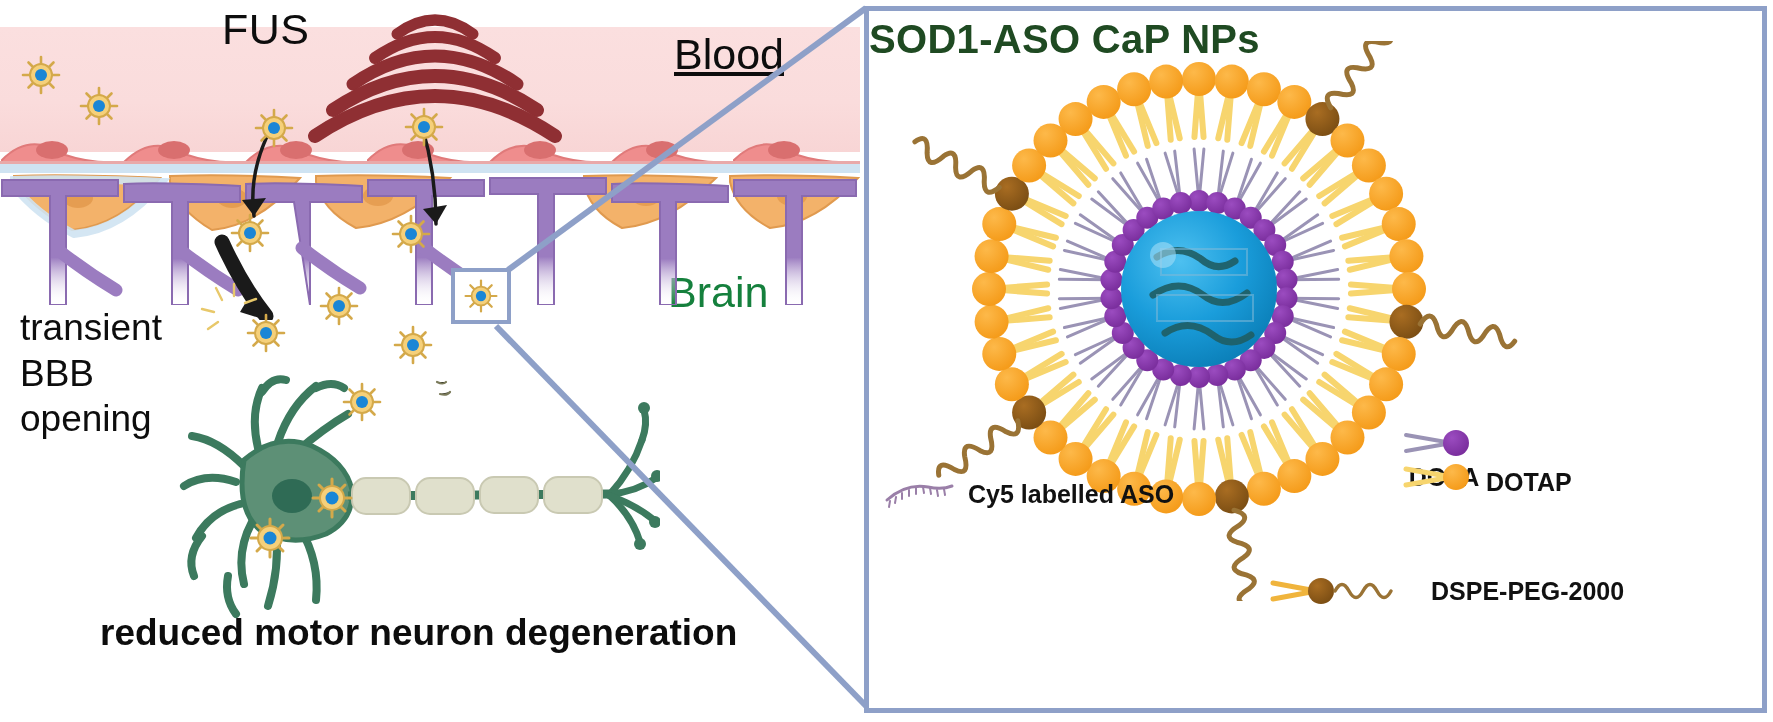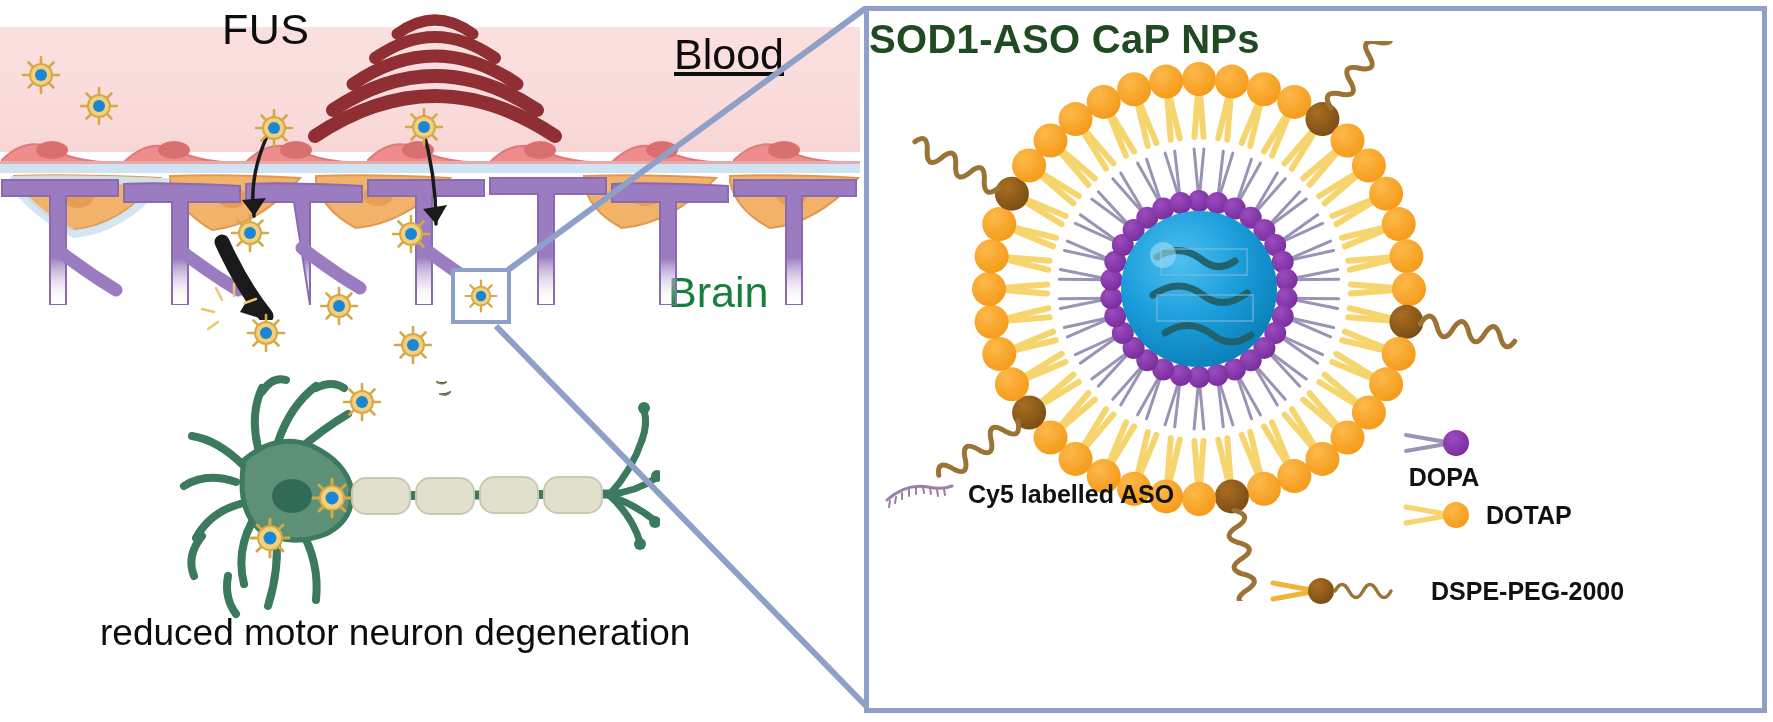--- a/index.html
+++ b/index.html
@@ -13,21 +13,21 @@
 
   .blood-region{position:absolute;left:0;top:27px;width:860px;height:125px;
     background:linear-gradient(180deg,#fbdfdf 0%,#fadcdc 60%,#f8d5d5 100%);}
 
   .label-fus{position:absolute;left:222px;top:5px;font-size:43px;color:#0d0d0d;letter-spacing:.5px;}
   .label-blood{position:absolute;left:674px;top:30px;font-size:43px;color:#0d0d0d;text-decoration:underline;}
   .label-brain{position:absolute;left:668px;top:268px;font-size:43px;color:#15803d;}
 
   .label-transient{position:absolute;left:20px;top:305px;width:200px;font-size:37px;
     line-height:1.23;color:#0d0d0d;text-align:left;}
-  .label-bottom{position:absolute;left:100px;top:612px;font-size:37px;color:#0d0d0d;white-space:nowrap;}
+  .label-bottom{position:absolute;left:100px;top:612px;font-size:37px;color:#0d0d0d;white-space:nowrap;font-weight:bold;}
 
   .fus-waves{position:absolute;left:285px;top:8px;width:300px;height:135px;}
 
   .bbb-svg{position:absolute;left:0;top:130px;width:860px;height:175px;}
   .neuron-svg{position:absolute;left:140px;top:370px;width:520px;height:250px;}
   .arrows-svg{position:absolute;left:150px;top:120px;width:400px;height:200px;}
 
   
   .callout-box{position:absolute;left:451px;top:268px;width:60px;height:56px;
     border:4px solid #8ea0c8;background:#ffffff;box-sizing:border-box;}
@@ -43,21 +43,21 @@
 
   .np-svg{position:absolute;left:10px;top:30px;width:640px;height:560px;}
 
   
   .legend-item{position:absolute;display:flex;align-items:center;}
   .legend-text{font-size:25px;font-weight:bold;color:#111;white-space:nowrap;}
 
   .lg-aso{left:15px;top:468px;}
   .lg-cap{left:20px;top:515px;}
   .lg-dopa{left:533px;top:412px;flex-direction:column;}
-  .lg-dotap{left:533px;top:484px;}
+  .lg-dotap{left:533px;top:446px;align-items:flex-end;}
   .lg-dspe{left:400px;top:558px;}
 
   .lg-ico{flex:0 0 auto;margin-right:12px;display:block;}
 </style>
 </head>
 <body>
 
 <div class="stage">
 
   <div class="left-panel">
@@ -71,20 +71,23 @@
         <path d="M68 76 Q150 20 232 76" stroke-width="13"></path>
         <path d="M48 102 Q150 34 252 102" stroke-width="14"></path>
         <path d="M30 128 Q150 48 270 128" stroke-width="14"></path>
       </g>
     </svg>
 
     <div class="label-fus">FUS</div>
     <div class="label-blood">Blood</div>
     <div class="label-brain">Brain</div>
 
+    <div class="label-transient" style="white-space:pre-line">transient
+BBB
+opening</div>
 
     <div class="label-bottom">reduced motor neuron degeneration</div>
 
     <svg class="bbb-svg" viewBox="0 0 860 175">
       <defs>
         <linearGradient id="astroFade" x1="0" y1="0" x2="0" y2="1">
           <stop offset="0%" stop-color="#9b7cc0"></stop>
           <stop offset="62%" stop-color="#9b7cc0"></stop>
           <stop offset="100%" stop-color="#ffffff" stop-opacity="0"></stop>
         </linearGradient>

